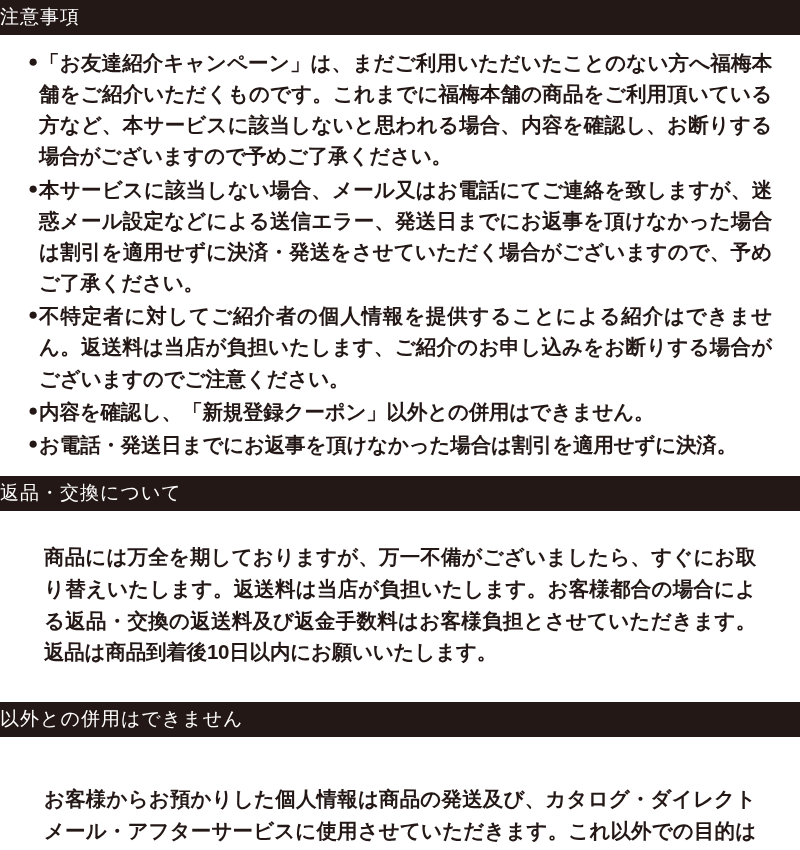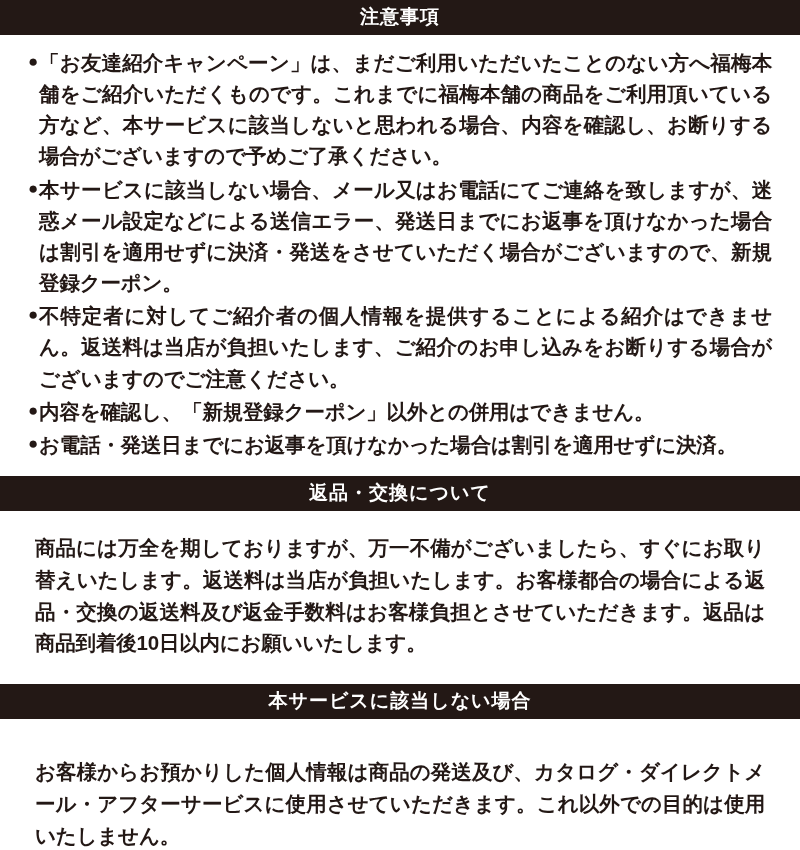--- a/index.html
+++ b/index.html
@@ -17,23 +17,22 @@
   .page {
     width: 800px;
     height: 850px;
     background: #ffffff;
     position: relative;
     box-sizing: border-box;
   }
   .section-header {
     background: #231815;
     color: #ffffff;
-    text-align: center;
     font-size: 19px;
-    font-weight: 700;
+    font-weight: 400;
     letter-spacing: 1px;
     line-height: 1.0;
     padding: 7px 0 9px 0;
   }
   .section-body {
     padding: 10px 28px 6px 28px;
     box-sizing: border-box;
   }
   .bullet-list {
     list-style: none;
@@ -61,21 +60,21 @@
     flex: 1 1 auto;
     text-align: justify;
     text-justify: inter-character;
   }
   .para {
     font-size: 20.5px;
     font-weight: 700;
     line-height: 1.55;
     letter-spacing: -0.2px;
     color: #231815;
-    margin: 7px;
+    margin: 16px;
     text-align: justify;
     text-justify: inter-character;
   }
   .body-notes {
     padding-top: 12px;
     padding-bottom: 14px;
   }
   .body-returns {
     padding-top: 14px;
     padding-bottom: 18px;
@@ -93,21 +92,21 @@
   <div class="section">
     <div class="section-header">注意事項</div>
     <div class="section-body body-notes">
       <ul class="bullet-list">
         <li class="bullet-item">
           <span class="bullet-mark">●</span>
           <span class="bullet-text">「お友達紹介キャンペーン」は、まだご利用いただいたことのない方へ福梅本舗をご紹介いただくものです。これまでに福梅本舗の商品をご利用頂いている方など、本サービスに該当しないと思われる場合、内容を確認し、お断りする場合がございますので予めご了承ください。</span>
         </li>
         <li class="bullet-item">
           <span class="bullet-mark">●</span>
-          <span class="bullet-text">本サービスに該当しない場合、メール又はお電話にてご連絡を致しますが、迷惑メール設定などによる送信エラー、発送日までにお返事を頂けなかった場合は割引を適用せずに決済・発送をさせていただく場合がございますので、新規登録クーポン。</span>
+          <span class="bullet-text">本サービスに該当しない場合、メール又はお電話にてご連絡を致しますが、迷惑メール設定などによる送信エラー、発送日までにお返事を頂けなかった場合は割引を適用せずに決済・発送をさせていただく場合がございますので、予めご了承ください。</span>
         </li>
         <li class="bullet-item">
           <span class="bullet-mark">●</span>
           <span class="bullet-text">不特定者に対してご紹介者の個人情報を提供することによる紹介はできません。返送料は当店が負担いたします、ご紹介のお申し込みをお断りする場合がございますのでご注意ください。</span>
         </li>
         <li class="bullet-item">
           <span class="bullet-mark">●</span>
           <span class="bullet-text">内容を確認し、「新規登録クーポン」以外との併用はできません。</span>
         </li>
         <li class="bullet-item">
@@ -119,19 +118,19 @@
   </div>
 
   <div class="section">
     <div class="section-header">返品・交換について</div>
     <div class="section-body body-returns">
       <p class="para">商品には万全を期しておりますが、万一不備がございましたら、すぐにお取り替えいたします。返送料は当店が負担いたします。お客様都合の場合による返品・交換の返送料及び返金手数料はお客様負担とさせていただきます。返品は商品到着後10日以内にお願いいたします。</p>
     </div>
   </div>
 
   <div class="section">
-    <div class="section-header">本サービスに該当しない場合</div>
+    <div class="section-header">以外との併用はできません</div>
     <div class="section-body body-privacy">
       <p class="para">お客様からお預かりした個人情報は商品の発送及び、カタログ・ダイレクトメール・アフターサービスに使用させていただきます。これ以外での目的は使用いたしません。</p>
     </div>
   </div>
 
 </div>
 
 </body></html>

